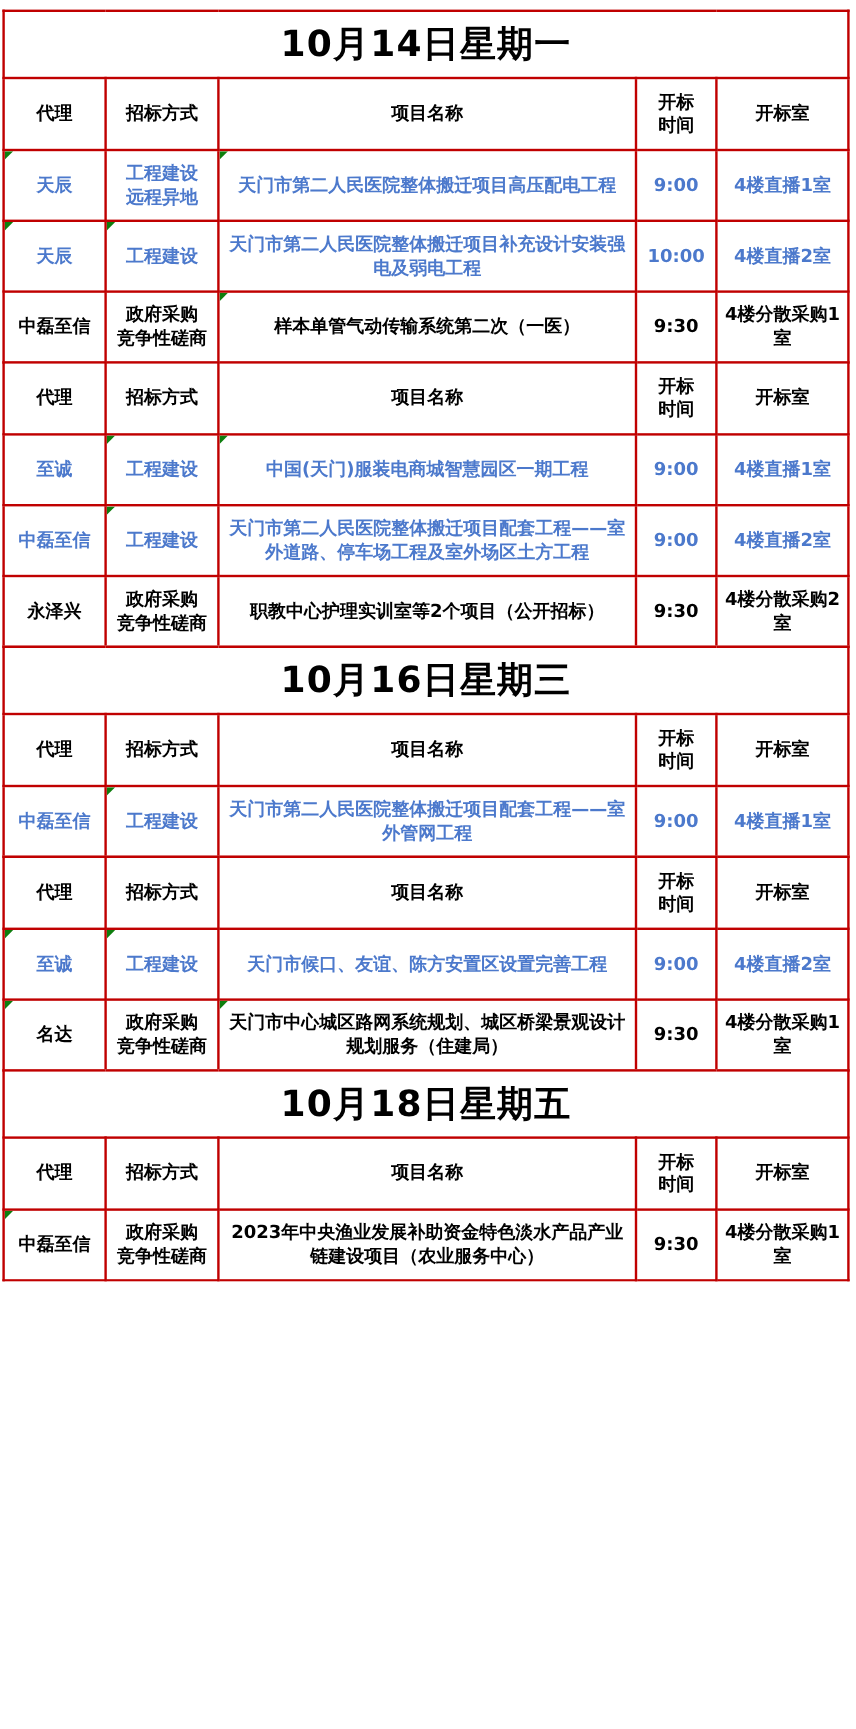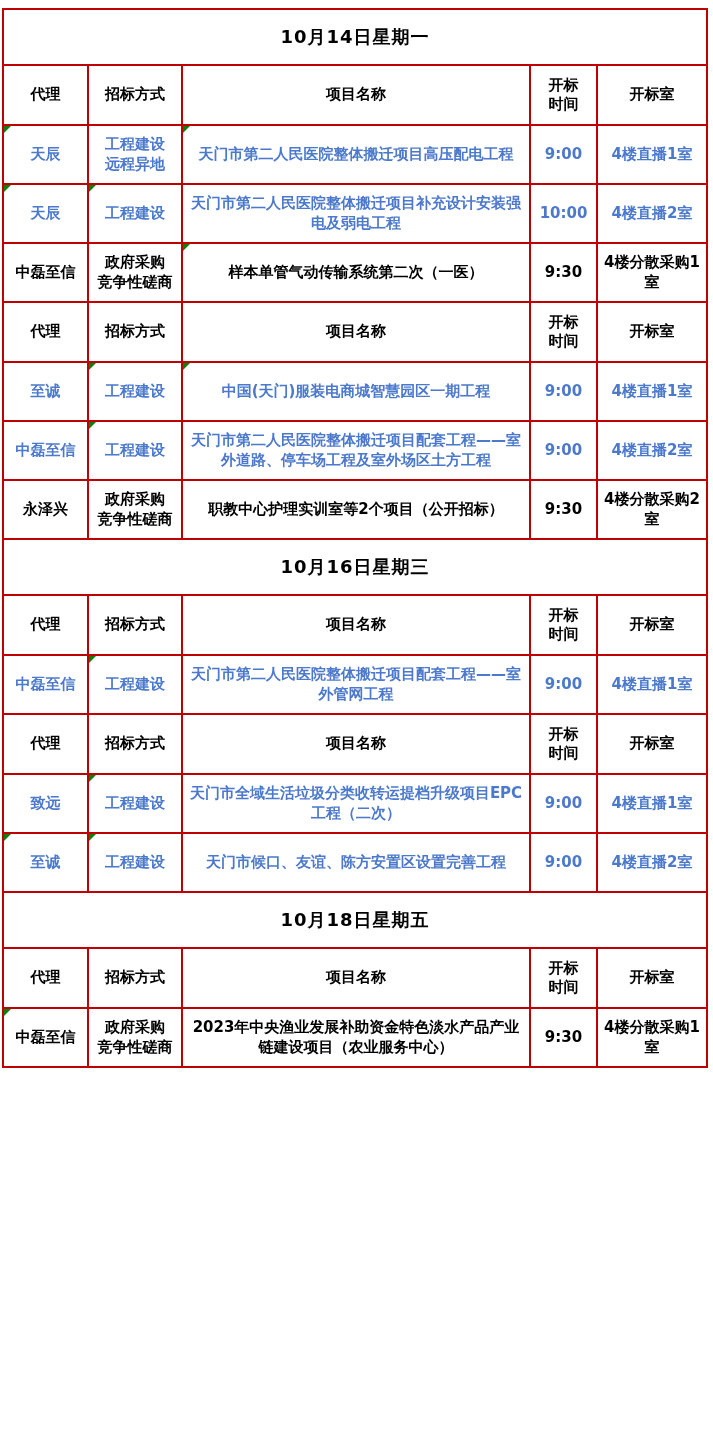--- a/index.html
+++ b/index.html
@@ -30,21 +30,21 @@
     font-weight: bold;
     color: var(--black-text);
     white-space: pre-line;
     line-height: 1.3;
     padding: 2px 3px;
     position: relative;
     overflow: hidden;
   }
   td.date-cell {
     height: 56px;
-    font-size: 18px;
+    font-size: 30px;
     letter-spacing: 1px;
   }
   tr.header-row th {
     height: 60px;
     font-size: 15px;
   }
   tr.data-row td { height: 59px; font-size: 15px; }
   tr.data-row.blue td { color: var(--blue-text); }
   tr.data-row.black td { color: var(--black-text); }
   .corner-marker {
@@ -187,32 +187,33 @@
       <tbody>
         <tr class="header-row">
           <th>代理</th>
           <th>招标方式</th>
           <th>项目名称</th>
           <th>开标
 时间</th>
           <th>开标室</th>
         </tr>
         <tr class="data-row blue">
-          <td>致远</td>
-          <td>工程建设<span class="corner-marker"></span></td>
-          <td>天门市全域生活垃圾分类收转运提档升级项目EPC工程（二次）</td>
-          <td>9:00</td>
-          <td>4楼直播1室</td>
-        </tr>
-        <tr class="data-row blue">
           <td>至诚<span class="corner-marker"></span></td>
           <td>工程建设<span class="corner-marker"></span></td>
           <td>天门市候口、友谊、陈方安置区设置完善工程</td>
           <td>9:00</td>
           <td>4楼直播2室</td>
+        </tr>
+        <tr class="data-row black">
+          <td>名达<span class="corner-marker"></span></td>
+          <td>政府采购
+竞争性磋商</td>
+          <td>天门市中心城区路网系统规划、城区桥梁景观设计规划服务（住建局）<span class="corner-marker"></span></td>
+          <td>9:30</td>
+          <td>4楼分散采购1室</td>
         </tr>
       </tbody>
     </table>
     <table class="section-table">
       <colgroup>
         <col style="width: 85px;">
         <col style="width: 94px;">
         <col style="width: 348px;">
         <col style="width: 67px;">
         <col style="width: 110px;">

